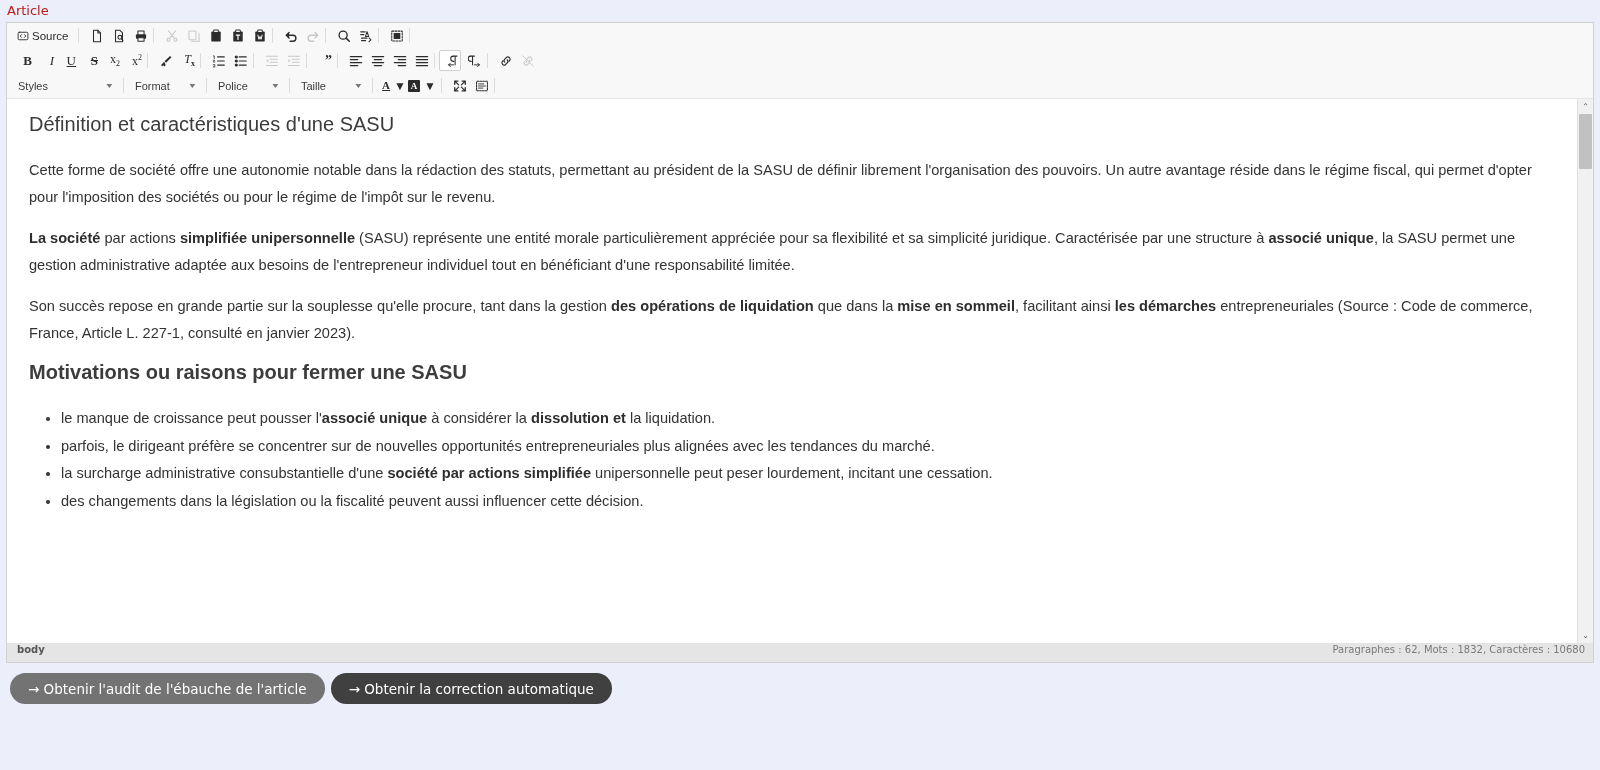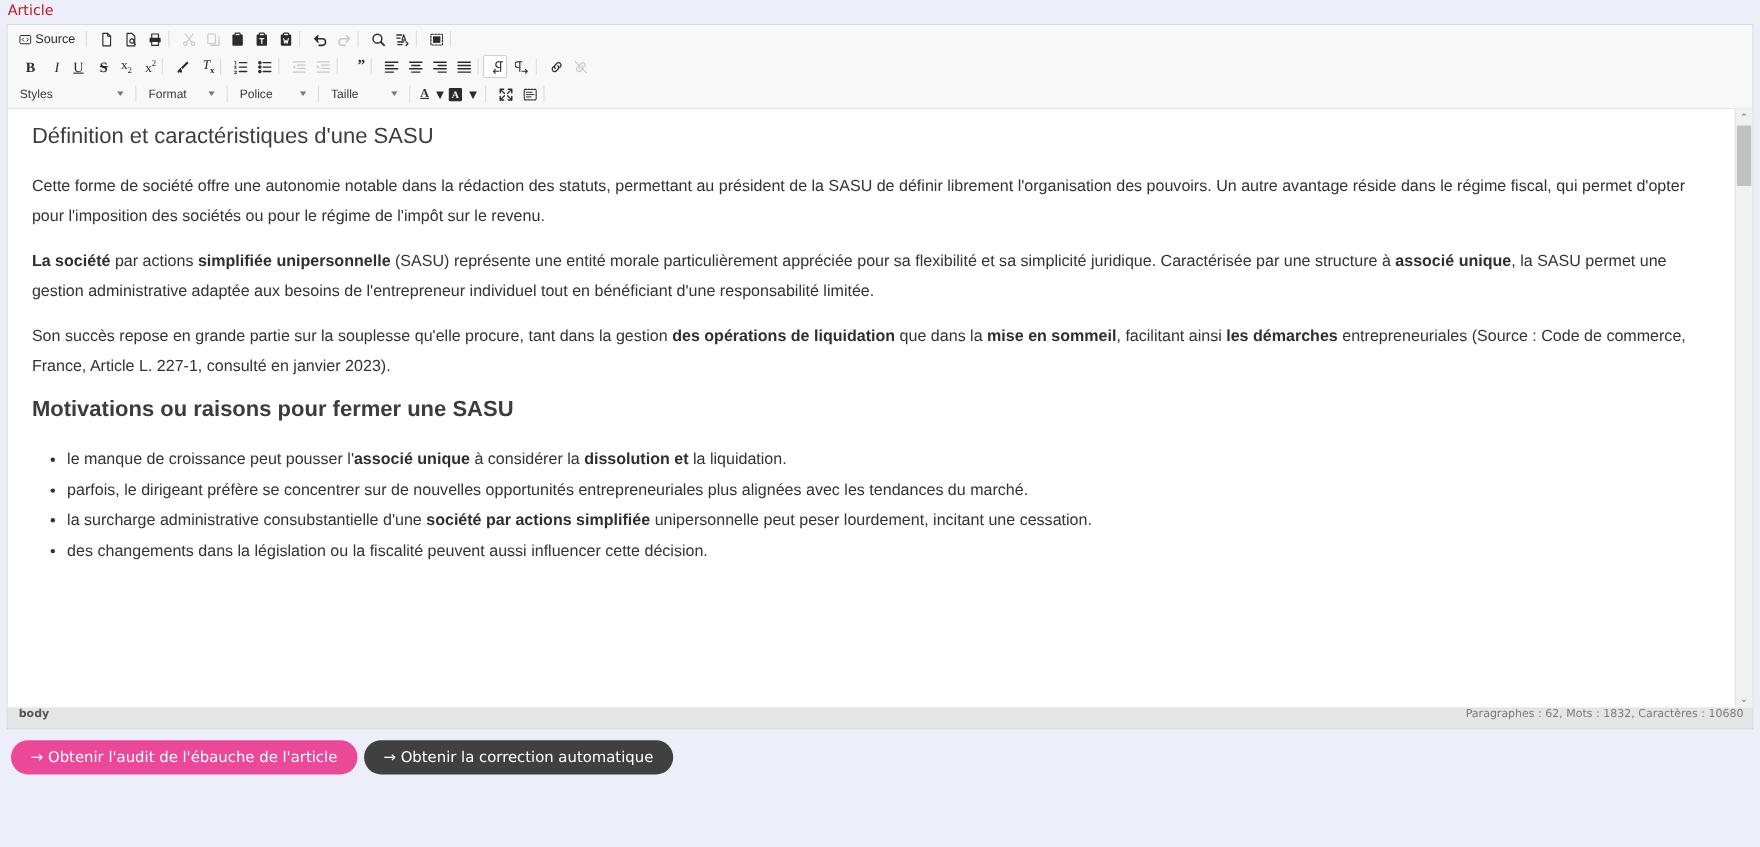--- a/index.html
+++ b/index.html
@@ -194,21 +194,21 @@
     color: #ffffff;
     font-size: 13.5px;
     font-family: "DejaVu Sans", sans-serif;
     padding: 0 18px;
     height: 31px;
     display: inline-flex;
     align-items: center;
     cursor: pointer;
     white-space: nowrap;
   }
-  .btn.primary { background: #ec4899; }
+  .btn.primary { background: #737373; }
   .btn.danger  { background: #404040; }
 </style>
 </head>
 <body>
 
 <div id="app">
 
   <div class="field-label">Article</div>
 
   <div class="editor">

